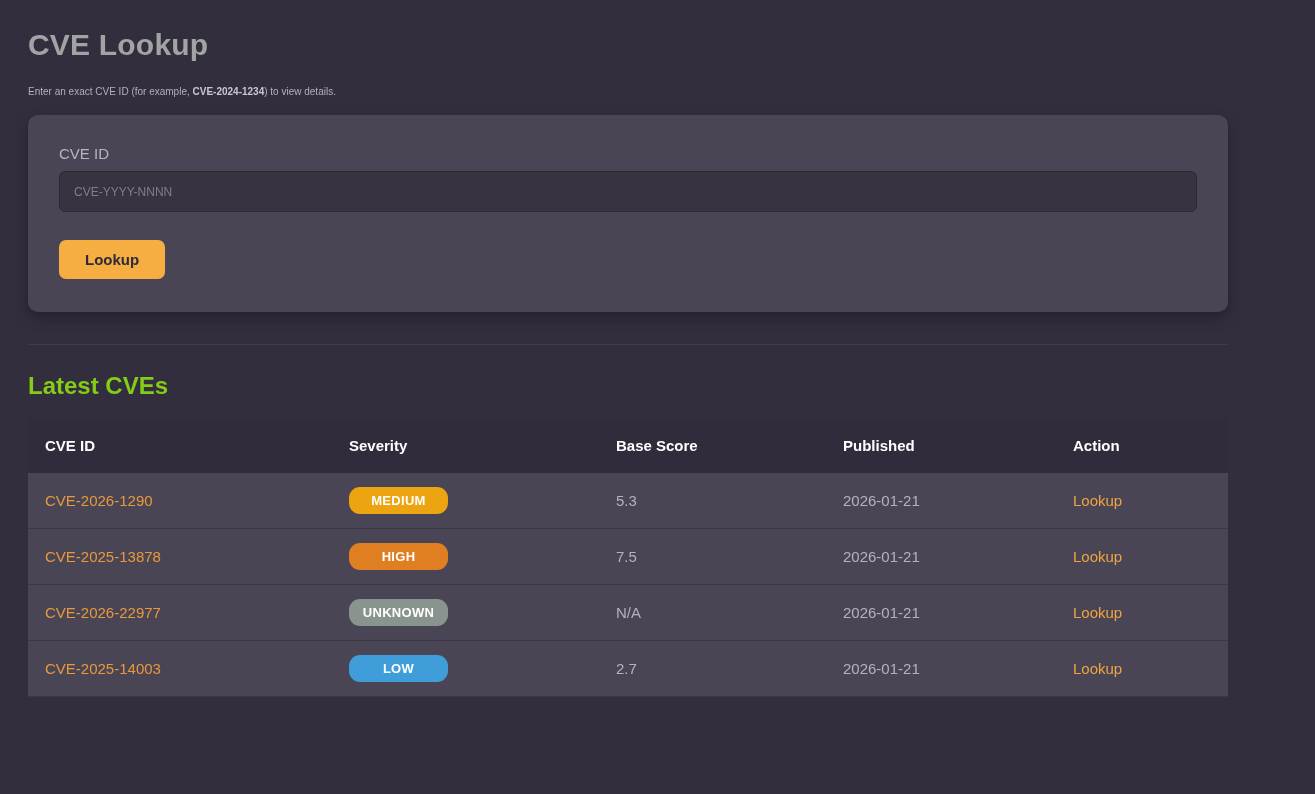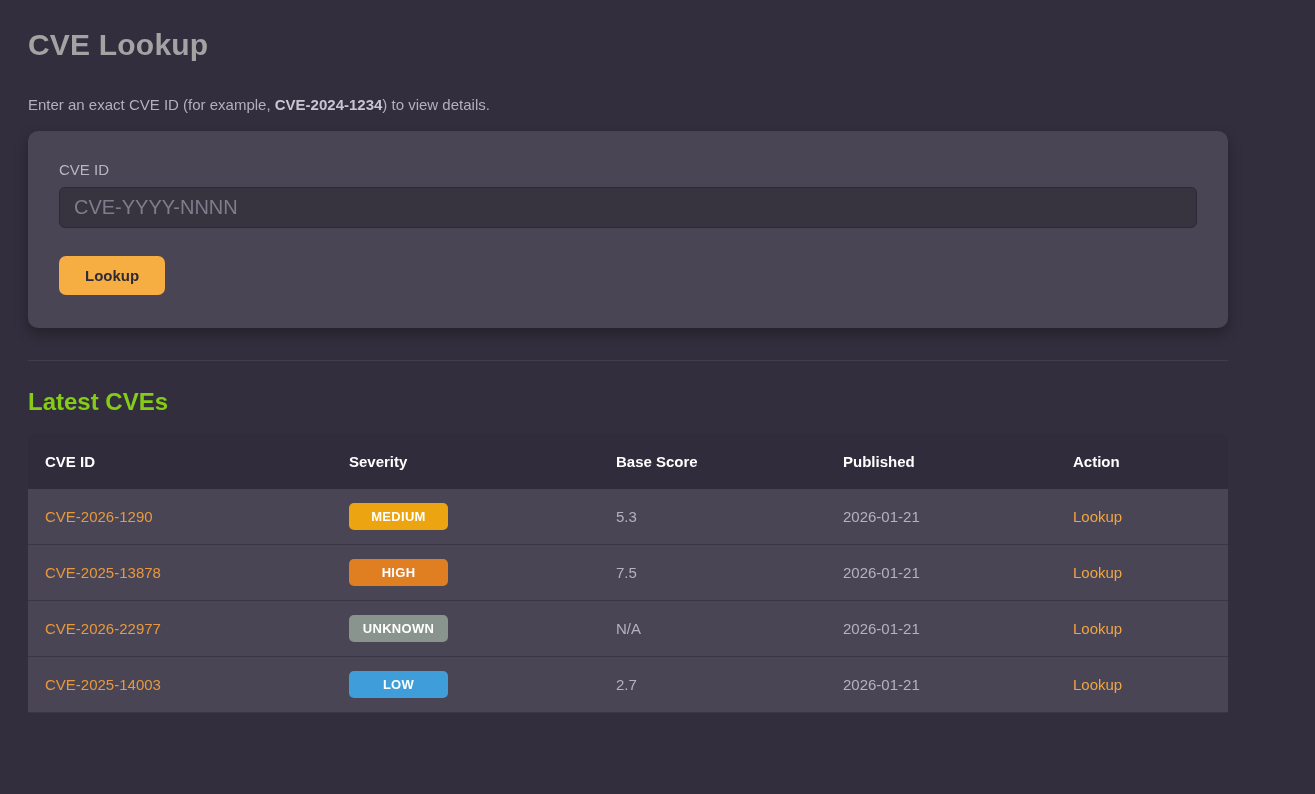--- a/index.html
+++ b/index.html
@@ -12,22 +12,22 @@
   .container { width: 1200px; margin: 0 auto 0 28px; }
 
   .page-title {
     font-size: 30px;
     font-weight: 700;
     padding-top: 28px;
     letter-spacing: 0.2px;
     color: #a3a3a3;
   }
   .subtitle {
-    margin-top: 34px;
-    font-size: 15px;
+    margin-top: 24px;
+    font-size: 10px;
     color: #b3afbc;
   }
   .subtitle b { font-weight: 700; color: #c9c5d1; }
 
   .lookup-card {
     margin-top: 18px;
     background: #494554;
     border-radius: 10px;
     padding: 30px 31px 33px 31px;
     box-shadow: 0 6px 14px rgba(0,0,0,0.28);
@@ -38,21 +38,21 @@
     color: #b9b5c2;
     margin-bottom: 9px;
   }
   .cve-input {
     width: 100%;
     height: 41px;
     background: #38343f;
     border: 1px solid #2d2936;
     border-radius: 6px;
     color: #d4d0dc;
-    font-size: 20px;
+    font-size: 12px;
     padding: 0 14px;
     font-family: "Liberation Sans", sans-serif;
     outline: none;
   }
   .cve-input::placeholder { color: #807c8b; opacity: 1; }
   .lookup-btn {
     margin-top: 28px;
     background: #f6ae43;
     color: #2e2a39;
     border: none;
@@ -114,21 +114,21 @@
   .action-link {
     color: #f0a441;
     text-decoration: none;
     font-size: 15px;
     cursor: pointer;
   }
   .severity-badge {
     display: inline-block;
     min-width: 99px;
     padding: 6px 0;
-    border-radius: 5px;
+    border-radius: 11px;
     text-align: center;
     color: #ffffff;
     font-weight: 700;
     font-size: 13px;
     letter-spacing: 0.3px;
   }
 </style>
 </head>
 <body>
 

